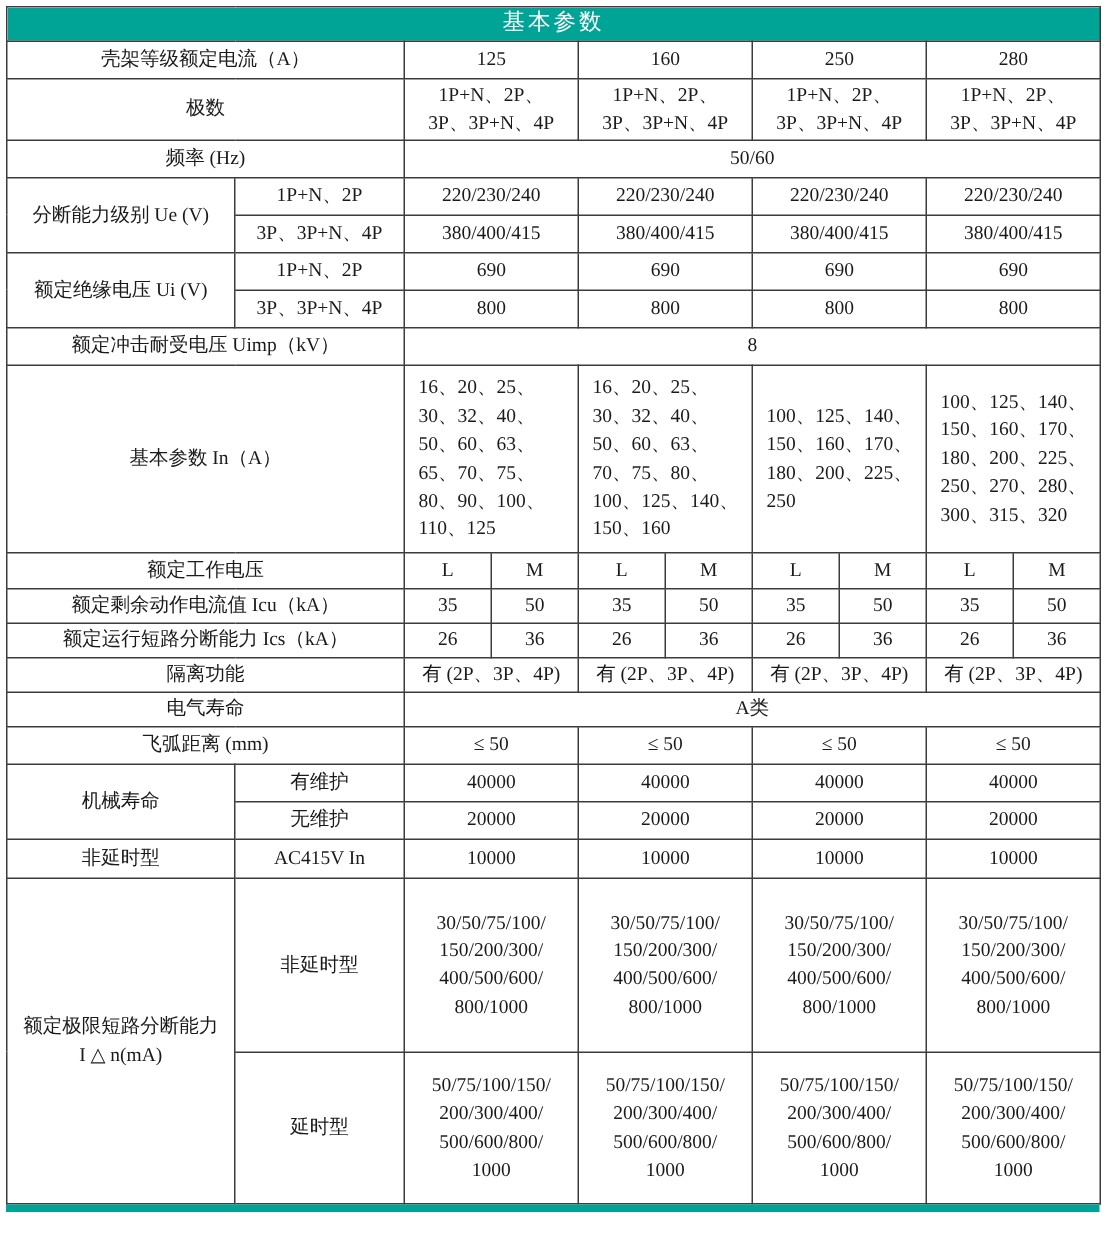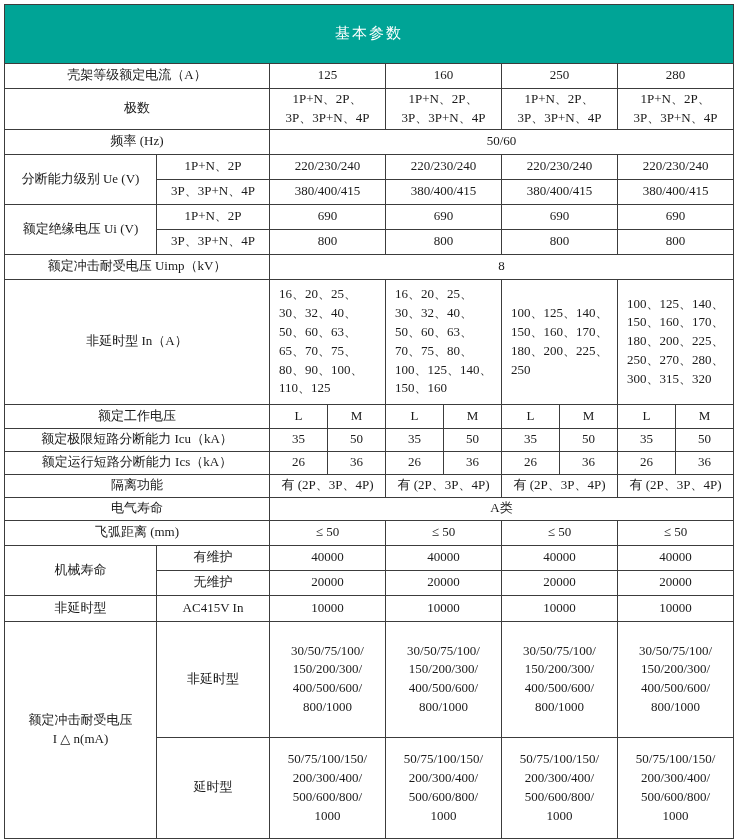--- a/index.html
+++ b/index.html
@@ -31,21 +31,21 @@
     padding:1px 3px;
     white-space:pre-line;
     overflow:hidden;
     background:#fff;
   }
   td.title-cell{
     background:var(--header-bg);
     color:var(--header-text);
     font-size:15px;
     letter-spacing:2px;
-    padding:18px 0;
+    padding:0 0;
     text-align:center;
   }
   td.val-left{text-align:left;padding-left:9px;}
   .h24{height:22px}.h27{height:25px}.h43{height:41px}.h26{height:24px}
   .h25{height:23px}.h28{height:26px}.h127{height:125px}
   .h118{height:116px}.h103{height:101px}
   .bottom-accent{
     width:729px;
     height:5px;
     margin:0 0 0 4px;
@@ -131,21 +131,21 @@
     <td colspan="2">800</td>
     <td colspan="2">800</td>
   </tr>
 
   <tr class="h27">
     <td colspan="2">额定冲击耐受电压 Uimp（kV）</td>
     <td colspan="8">8</td>
   </tr>
 
   <tr class="h127">
-    <td colspan="2">非延时型 In（A）</td>
+    <td colspan="2">基本参数 In（A）</td>
     <td colspan="2" class="val-left">16、20、25、
 30、32、40、
 50、60、63、
 65、70、75、
 80、90、100、
 110、125</td>
     <td colspan="2" class="val-left">16、20、25、
 30、32、40、
 50、60、63、
 70、75、80、
@@ -168,21 +168,21 @@
     <td>M</td>
     <td>L</td>
     <td>M</td>
     <td>L</td>
     <td>M</td>
     <td>L</td>
     <td>M</td>
   </tr>
 
   <tr class="h25">
-    <td colspan="2">额定极限短路分断能力 Icu（kA）</td>
+    <td colspan="2">额定剩余动作电流值 Icu（kA）</td>
     <td>35</td>
     <td>50</td>
     <td>35</td>
     <td>50</td>
     <td>35</td>
     <td>50</td>
     <td>35</td>
     <td>50</td>
   </tr>
 
@@ -238,21 +238,21 @@
   <tr class="h28">
     <td>非延时型</td>
     <td>AC415V In</td>
     <td colspan="2">10000</td>
     <td colspan="2">10000</td>
     <td colspan="2">10000</td>
     <td colspan="2">10000</td>
   </tr>
 
   <tr class="h118">
-    <td rowspan="2">额定冲击耐受电压
+    <td rowspan="2">额定极限短路分断能力
 I △ n(mA)</td>
     <td>非延时型</td>
     <td colspan="2">30/50/75/100/
 150/200/300/
 400/500/600/
 800/1000</td>
     <td colspan="2">30/50/75/100/
 150/200/300/
 400/500/600/
 800/1000</td>

